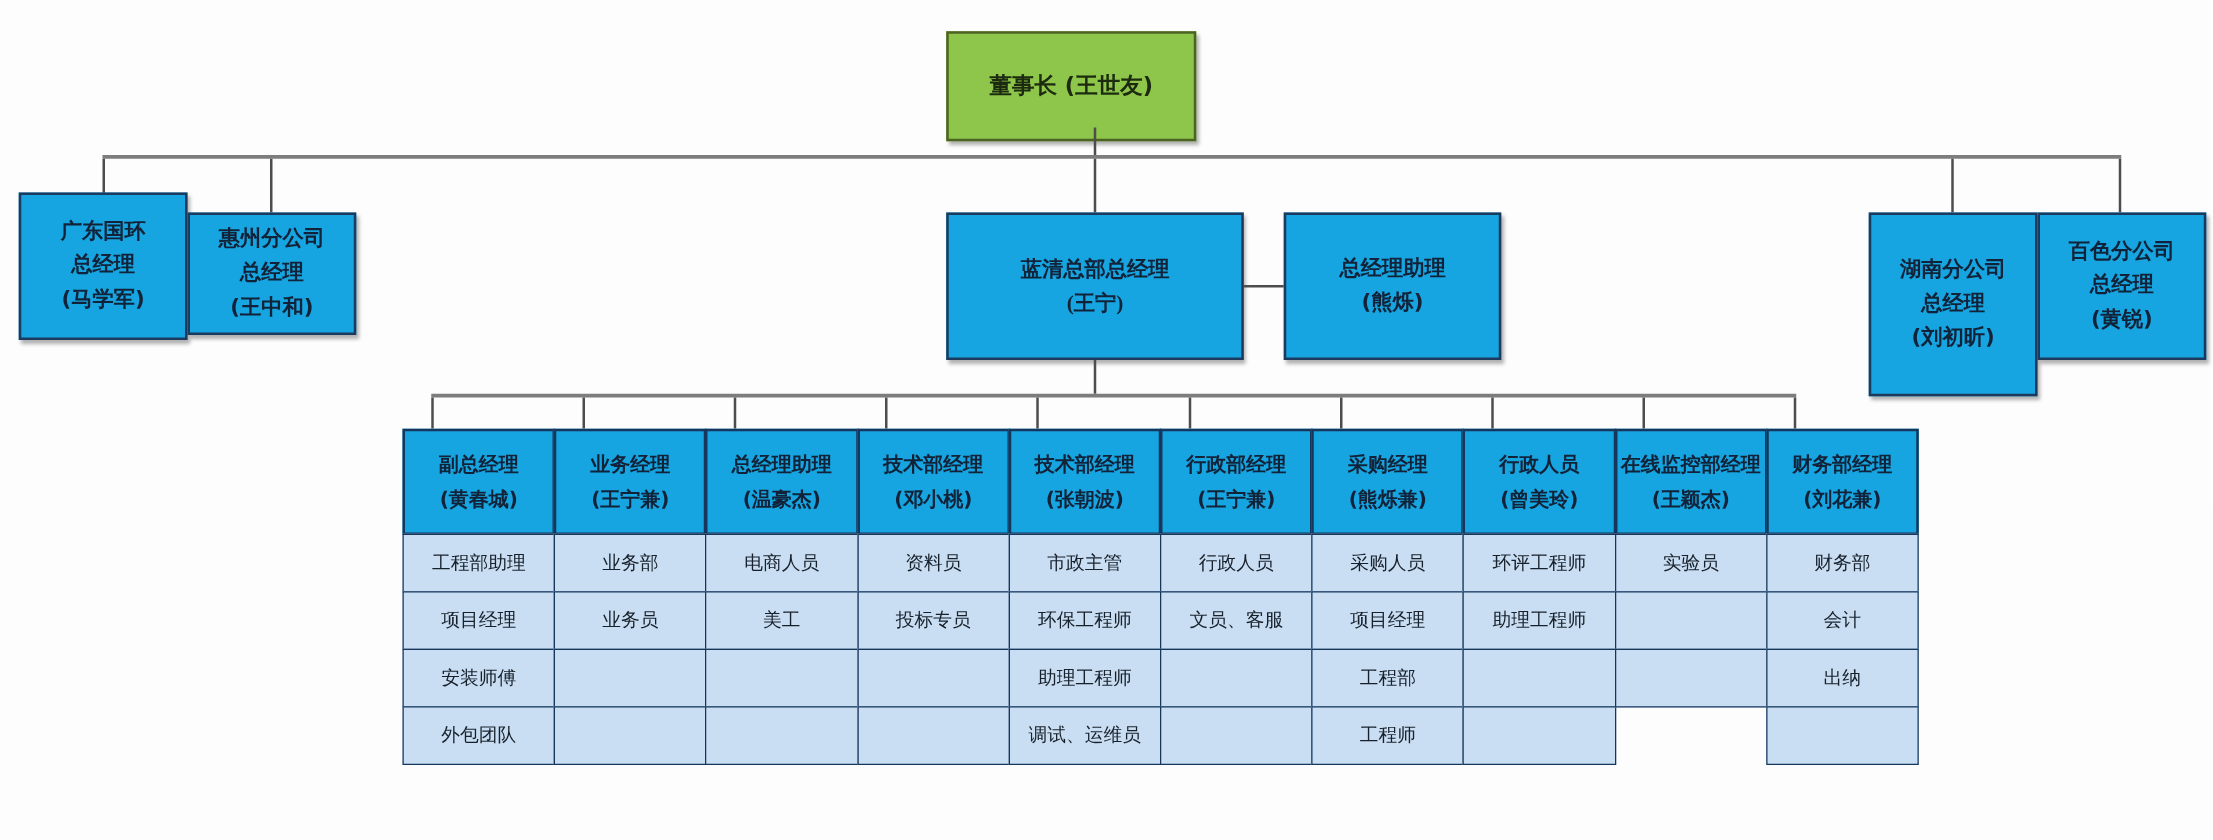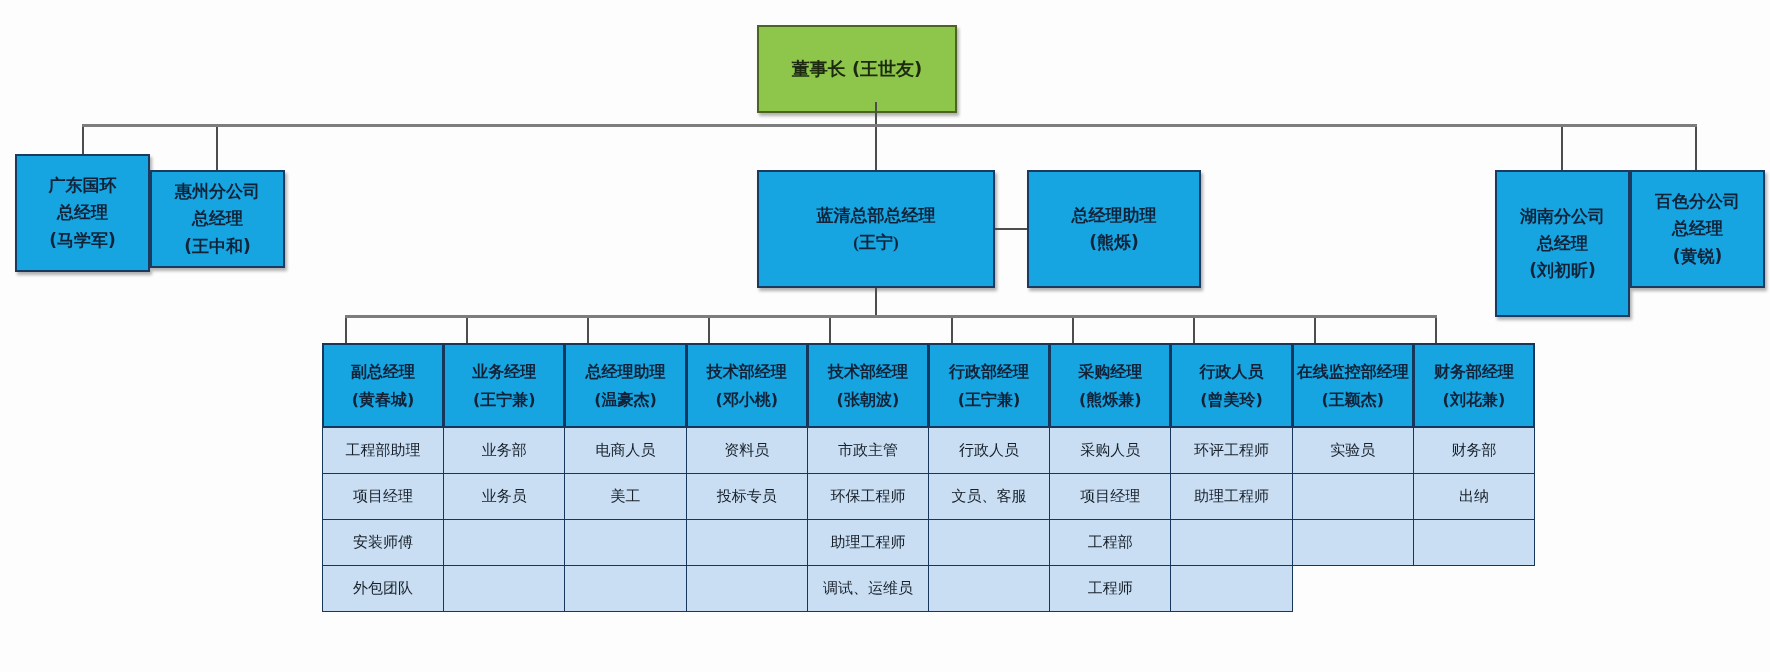--- a/index.html
+++ b/index.html
@@ -169,18 +169,19 @@
 (王颖杰)</div>
       <div class="cell">实验员</div>
       <div class="cell"></div>
       <div class="cell"></div>
     </div>
 
     <div class="col">
       <div class="head">财务部经理
 (刘花兼)</div>
       <div class="cell">财务部</div>
+      <div class="cell">会计</div>
       <div class="cell">出纳</div>
       <div class="cell"></div>
     </div>
 
   </div>
 </div>
 
 </body></html>

